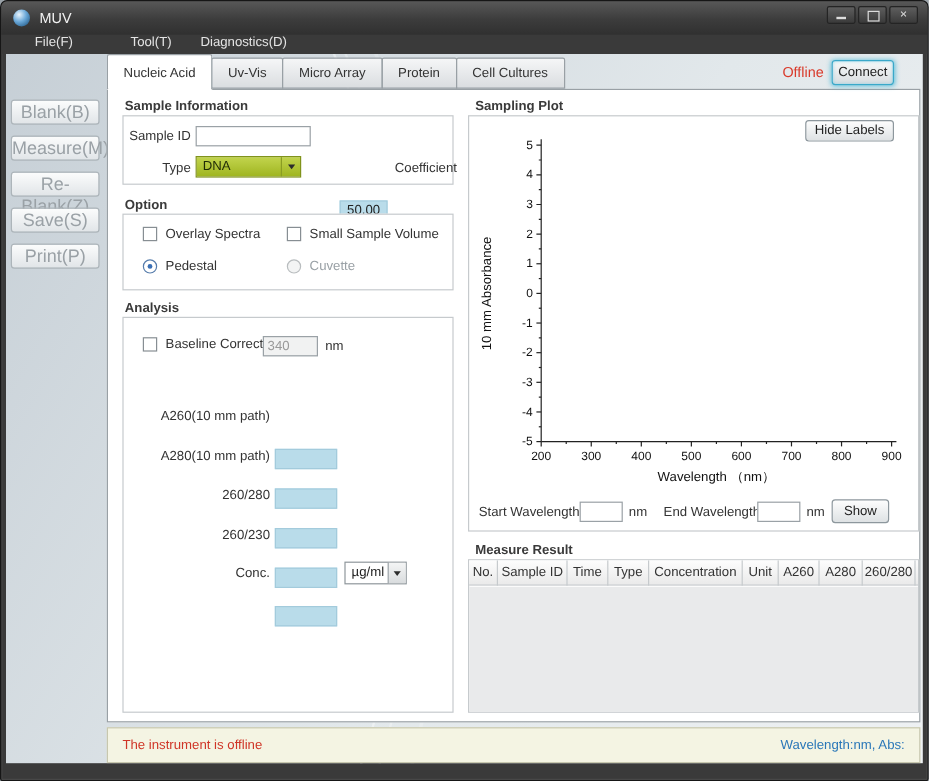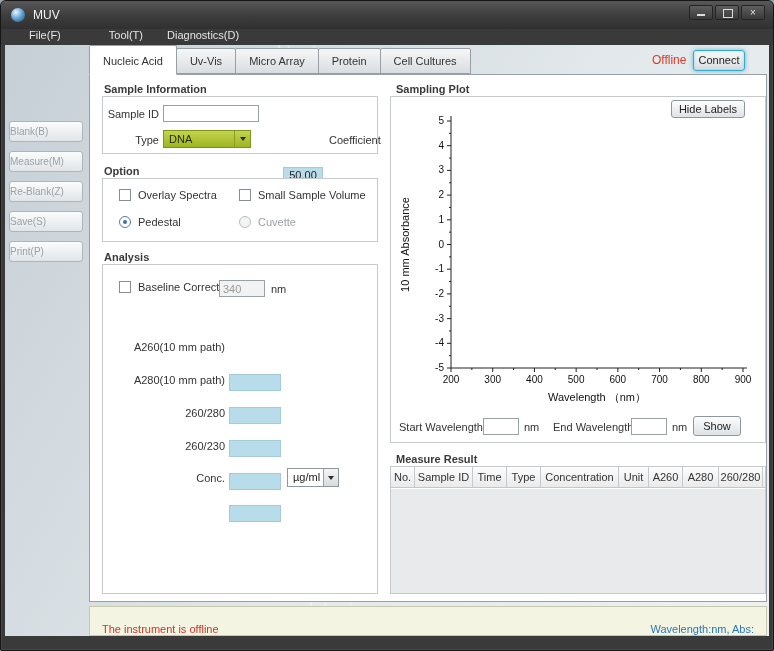--- a/index.html
+++ b/index.html
@@ -49,21 +49,21 @@
 
   .offline { position:absolute; left:647px; top:8px; font-size:12px; color:#d93a2b; z-index:2; }
   .connect { position:absolute; left:688px; top:5px; width:52px; height:21px; z-index:2;
              background:linear-gradient(#f8f9f9,#d9dde0); border:1px solid #3aa8c9; border-radius:3px;
              font-size:11px; color:#222; text-align:center; line-height:19px;
              box-shadow:0 0 4px rgba(62,182,214,.85), inset 0 0 3px rgba(120,205,230,.7); }
 
   
   .side-btn { position:absolute; left:4px; width:74px; height:21px; border:1px solid #adb5ba;
               border-radius:3px; background:linear-gradient(#fbfcfc,#e1e5e8);
-              color:#9aa1a6; font-size:10px; line-height:19px; cursor:default;margin-top:38px; }
+              color:#9aa1a6; font-size:15px; text-align:center; line-height:19px; cursor:default; }
 
   
   .content { position:absolute; left:84px; top:29px; width:678px; height:528px;
              background:#fff; border:1px solid #99a0a5; z-index:1; }
 
   .group-title { position:absolute; font-size:11px; color:#3a3a3a;font-weight:bold; }
   .group-box { position:absolute; border:1px solid #c6cacd; background:#fff; }
 
   .lbl { position:absolute; font-size:11px; color:#333; }
   .lbl.right { text-align:right; }
@@ -100,21 +100,21 @@
 
   
   .tbl-header { position:absolute; left:0; top:0; right:0; height:21px; display:flex;
                 background:linear-gradient(#fdfdfd,#eaeaea); border-bottom:1px solid #c3c7ca; }
   .th { height:21px; line-height:20px; font-size:11px; color:#333; text-align:center;
         border-right:1px solid #c6cacd; overflow:hidden; white-space:nowrap; }
   .tbl-body { position:absolute; left:0; top:22px; right:0; bottom:0; background:#e9eaeb; }
 
   
   .statusbar { position:absolute; left:84px; top:561px; width:678px; height:30px;
-               background:#f4f4e3; border:1px solid #c7c7ae; display:flex; align-items:flex-end;
+               background:#f4f4e3; border:1px solid #c7c7ae; display:flex; align-items:center;
                justify-content:space-between; padding:0 12px; }
   .st-left { color:#cf3527; font-size:11px; }
   .st-right { color:#2a77b8; font-size:11px; }
 
   svg text { font-family:"Liberation Sans", sans-serif; }
 </style>
 </head>
 <body>
 
 <div class="window">

